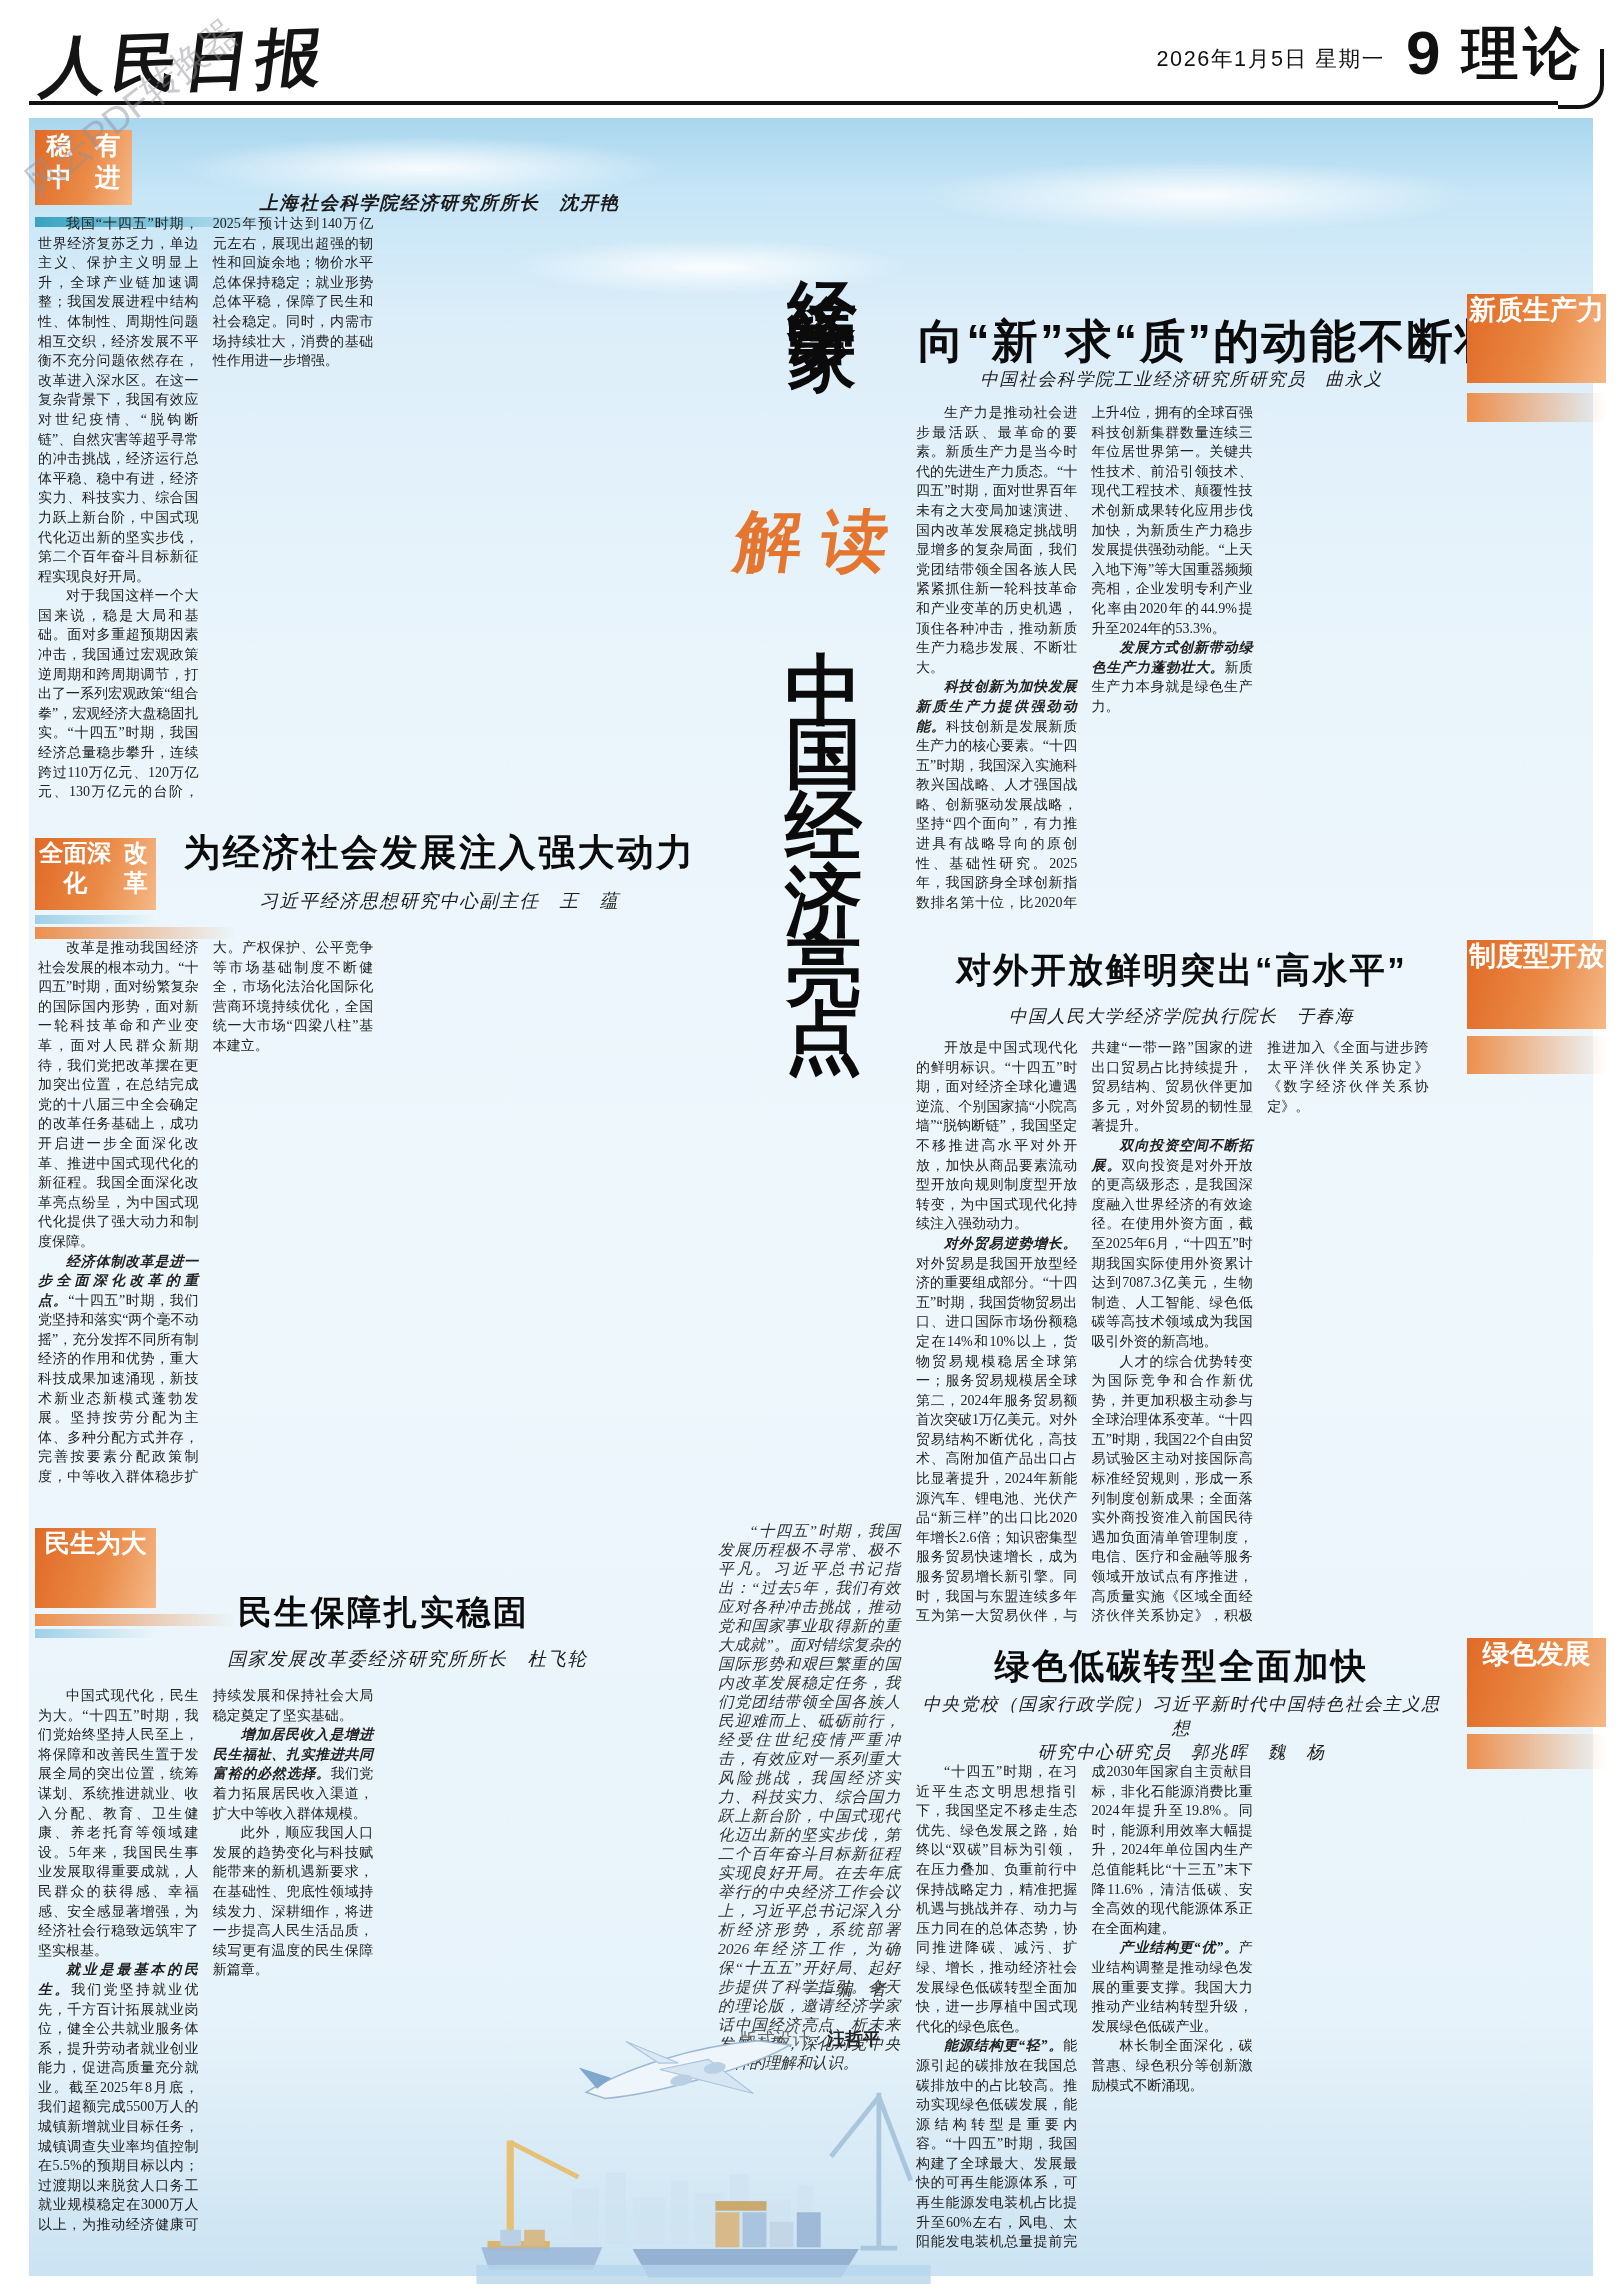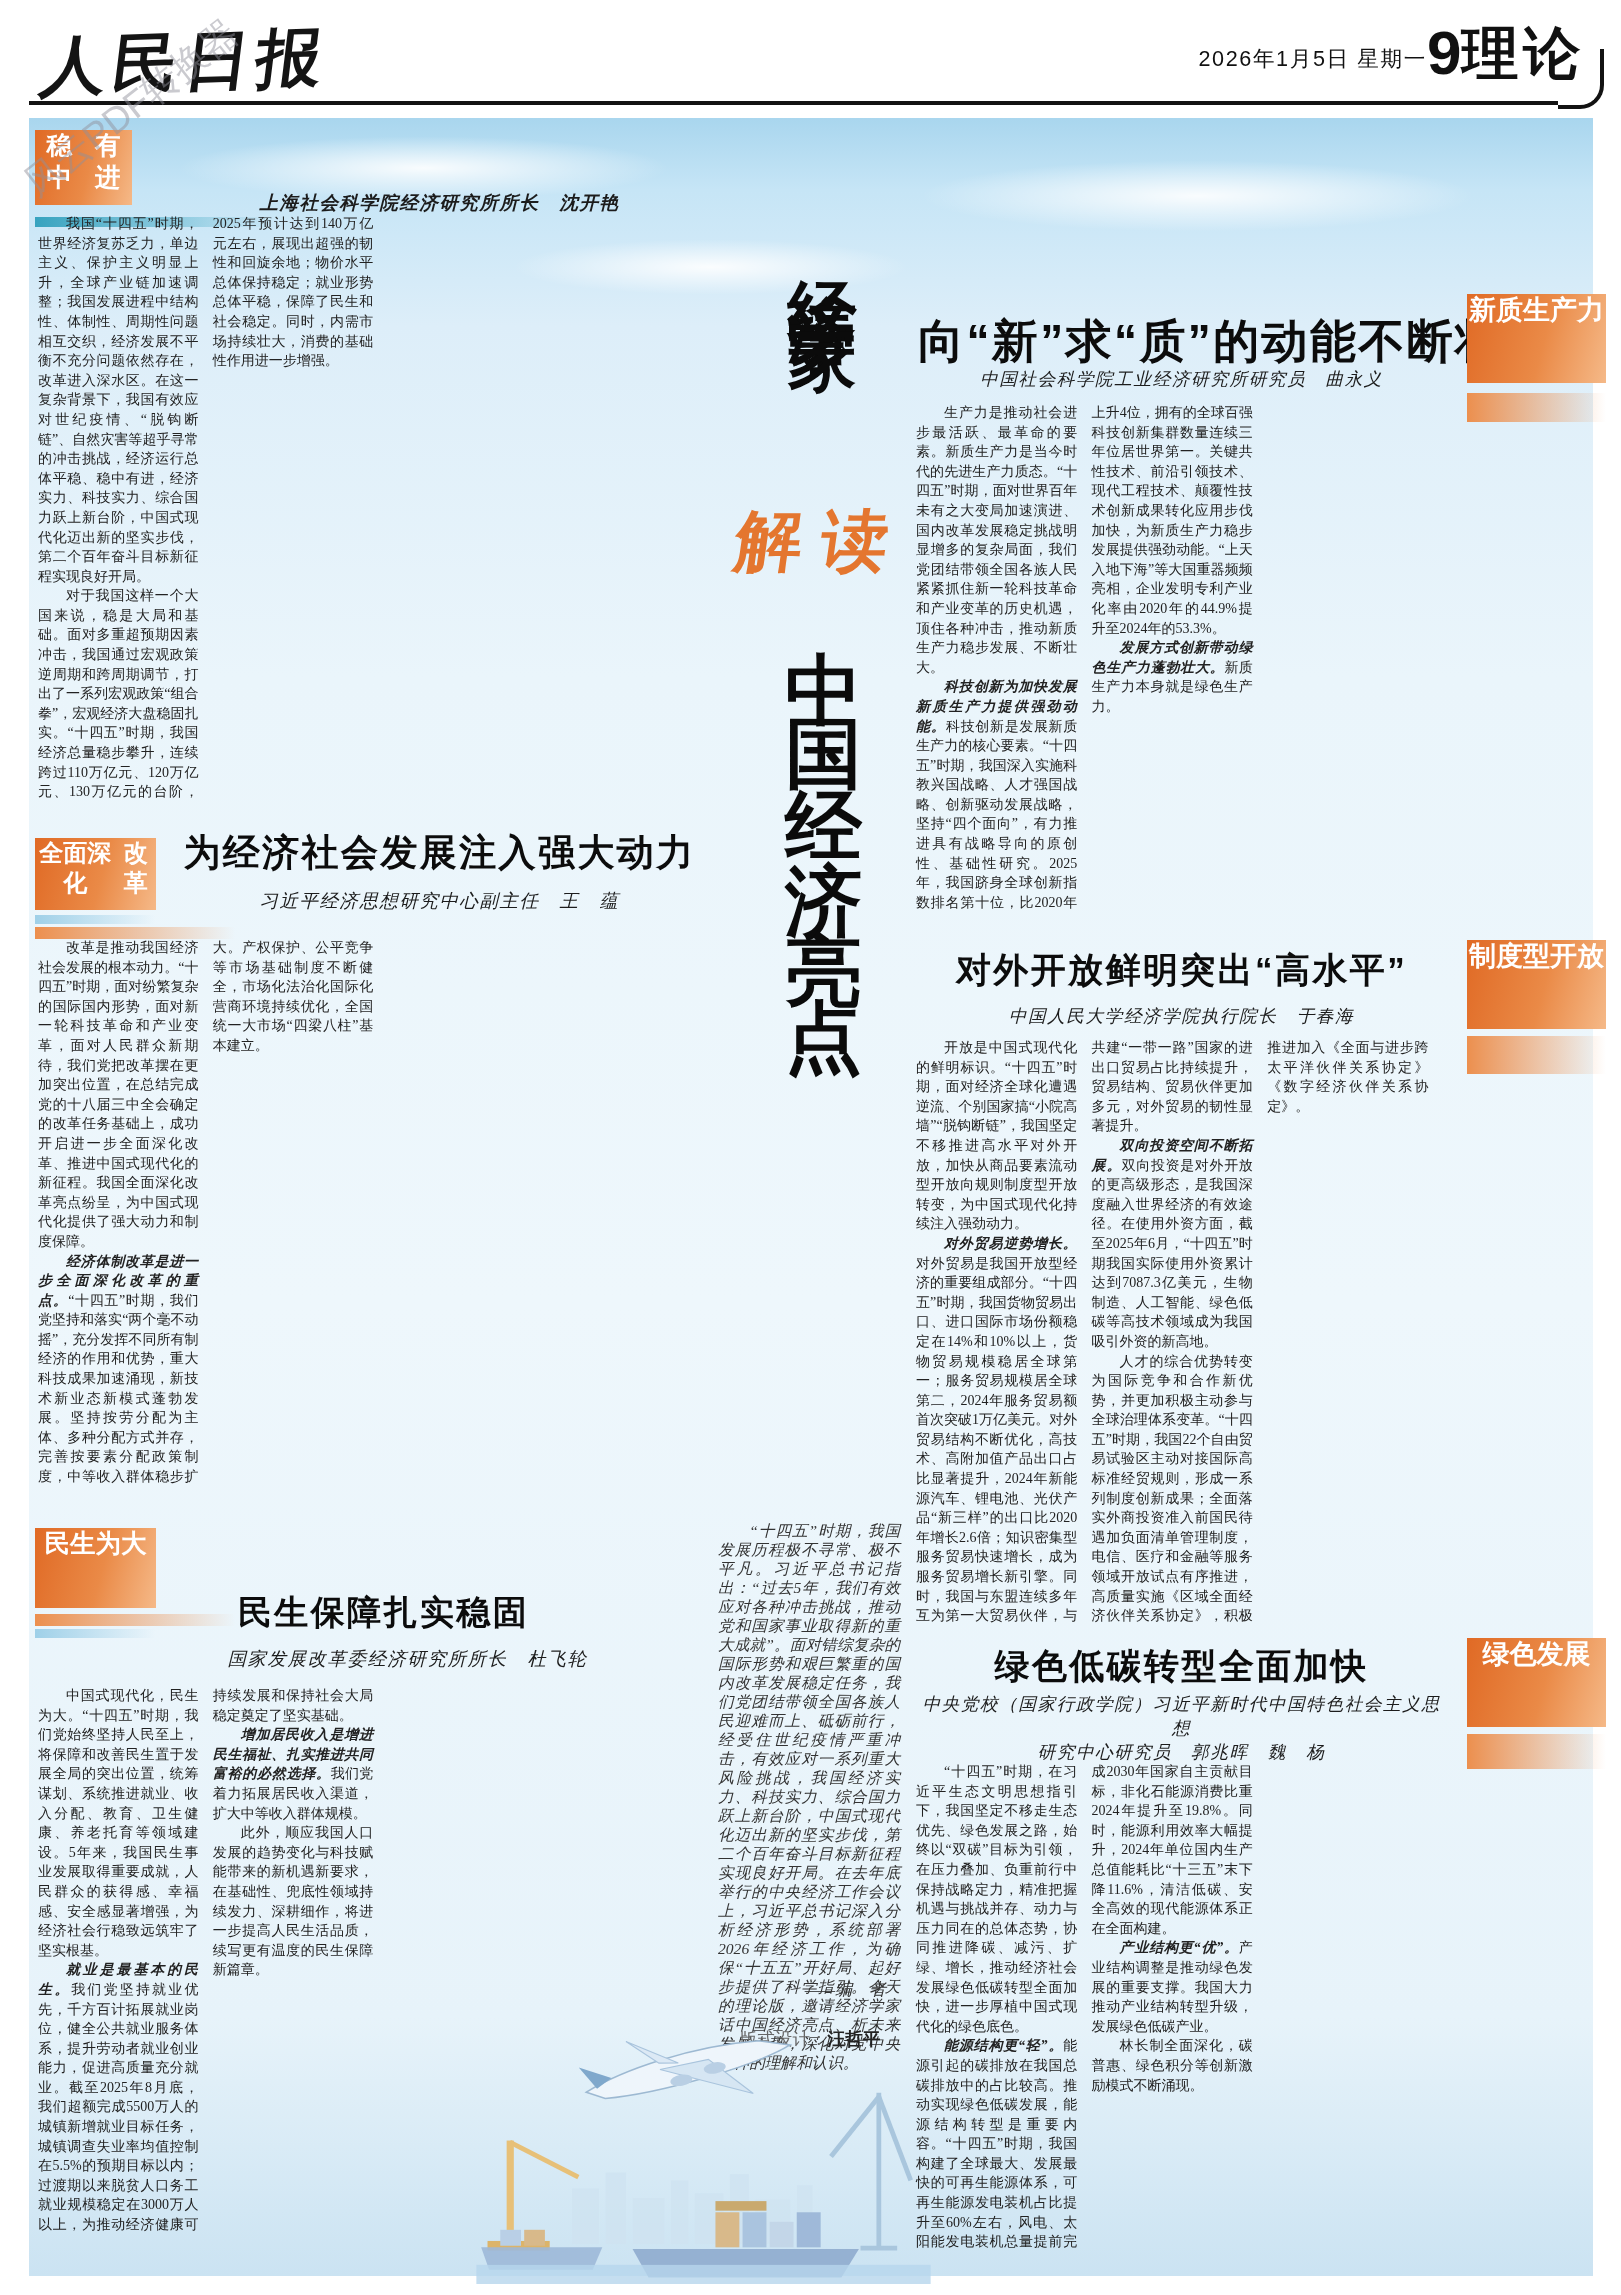--- a/index.html
+++ b/index.html
@@ -4,21 +4,21 @@
 <style>
   html,body{margin:0;padding:0;background:#888;}
   .page{position:relative;width:1622px;height:2295px;background:#ffffff;overflow:hidden;
         font-family:"Liberation Serif","DejaVu Serif",serif;}
   
   .logo{position:absolute;left:42px;top:17.6px;font-family:"DejaVu Serif",serif;font-weight:700;
         font-size:65px;color:#141414;transform:skewX(-9deg) rotate(-2deg);letter-spacing:6.4px;}
   .watermark{position:absolute;left:14.4px;top:168px;font-size:37px;color:rgba(145,145,155,.48);
         transform:rotate(-38deg);transform-origin:left top;white-space:nowrap;z-index:5;
         font-family:"Liberation Sans",sans-serif;}
-  .mast-right{position:absolute;right:37px;top:22.3px;display:flex;align-items:flex-end;}
+  .mast-right{position:absolute;right:37px;top:22.3px;display:flex;align-items:flex-end;gap:21px;}
   .mast-date{font-size:21.6px;color:#111;letter-spacing:1.6px;padding-bottom:11.2px;
         font-family:"Liberation Sans",sans-serif;}
   .page-no{font-size:62px;font-weight:700;color:#111;font-family:"Liberation Sans",sans-serif;line-height:1;}
   .section-name{font-size:57px;font-weight:900;color:#111;font-family:"Liberation Sans",sans-serif;
         letter-spacing:4.8px;line-height:1.05;}
   .mast-rule{position:absolute;left:29px;top:101px;width:1529px;height:4px;background:#121212;}
   .mast-bracket{position:absolute;left:1558px;top:49px;width:42px;height:56px;
         border-right:4px solid #121212;border-bottom:4px solid #121212;border-bottom-right-radius:24px;}
   
   .panel{position:absolute;left:29px;top:118px;width:1564px;height:2158px;

